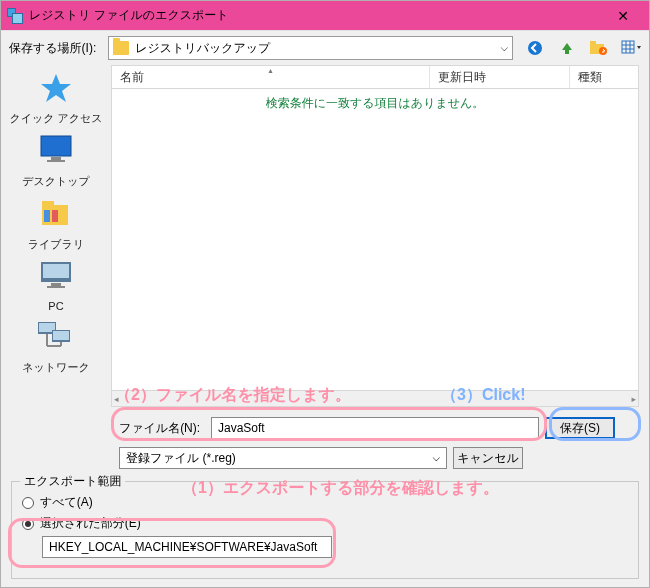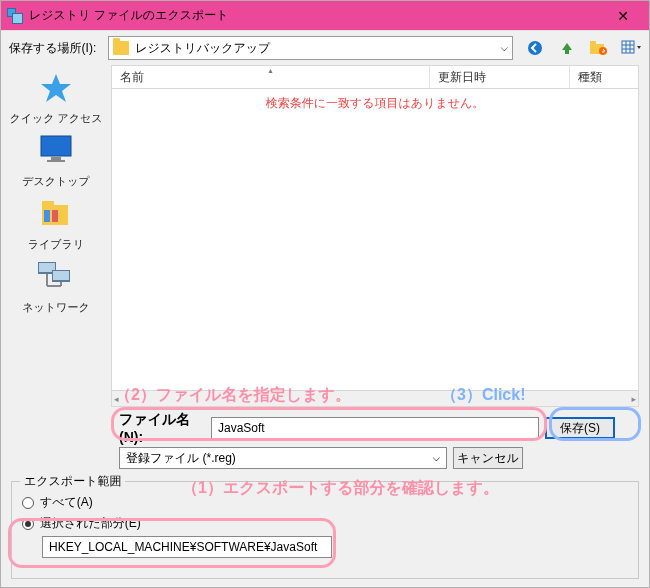--- a/index.html
+++ b/index.html
@@ -74,31 +74,31 @@
     border: 1px solid #d8d8d8; background: #fff;
     font-size: 12px; color: #333;
   }
   .listhead .col { padding: 0 8px; height: 100%; display: flex; align-items: center; border-right: 1px solid #e4e4e4; }
   .listhead .col.name { width: 318px; justify-content: flex-start; position: relative; }
   .listhead .col.name .sort { position:absolute; left:50%; top:0px; font-size:8px; color:#777; transform:translateX(-50%); }
   .listhead .col.date { width: 140px; }
   .listhead .col.type { flex: 1; border-right: 0; }
   .listbody {
     flex: 1; background: #fff; border: 1px solid #d8d8d8; border-top:0;
-    font-size: 12px; color: #ef4444; text-align: center; padding-top: 6px;
+    font-size: 12px; color: #15803d; text-align: center; padding-top: 6px;
     overflow: hidden; position: relative;
   }
   .scroll-h {
     height: 16px; background: #f0f0f0; border:1px solid #d8d8d8; border-top:0;
     display:flex; justify-content:space-between; align-items:center; font-size:9px; color:#888; padding:0 2px;
   }
 
   .fields { padding: 6px 0 4px 0; position: relative; }
   .field-row { display:flex; align-items:center; height:30px; gap:6px; padding:0 4px 0 8px; }
-  .field-row label { width: 86px; font-size:14px;font-weight:bold; }
+  .field-row label { width: 86px; font-size:12px; }
   .textbox, .combobox {
     height: 22px; border: 1px solid #888; background:#fff;
     font-size:12px; padding: 0 6px; display:flex; align-items:center;
   }
   .textbox { width: 328px; }
   .combobox { width: 328px; justify-content:space-between; }
   .btn {
     width: 70px; height: 22px; border:1px solid #888; background:#e9e9e9;
     font-size:12px; display:flex; align-items:center; justify-content:center;
   }
@@ -204,20 +204,31 @@
           <svg width="34" height="32">
               <rect x="3" y="8" width="26" height="20" fill="#f7c948"></rect>
               <rect x="3" y="4" width="12" height="6" fill="#f7c948"></rect>
               <rect x="5" y="13" width="6" height="12" fill="#4a90e2"></rect>
               <rect x="13" y="13" width="6" height="12" fill="#e25c5c"></rect>
             </svg>
         </div>
         <div>ライブラリ</div>
       </div>
       <div class="place">
+        <div class="picon ic-monitor">
+          <svg width="34" height="30">
+              <rect x="2" y="2" width="30" height="20" fill="#5a7a9a"></rect>
+              <rect x="4" y="4" width="26" height="14" fill="#b8d4e8"></rect>
+              <rect x="12" y="23" width="10" height="3" fill="#888"></rect>
+              <rect x="8" y="26" width="18" height="2" fill="#888"></rect>
+            </svg>
+        </div>
+        <div>PC</div>
+      </div>
+      <div class="place">
         <div class="picon ic-net">
           <svg width="36" height="32">
               <rect x="0" y="2" width="18" height="12" fill="#5a7a9a"></rect>
               <rect x="1" y="3" width="16" height="9" fill="#b8d4e8"></rect>
               <rect x="14" y="10" width="18" height="12" fill="#5a7a9a"></rect>
               <rect x="15" y="11" width="16" height="9" fill="#b8d4e8"></rect>
               <line x1="9" y1="14" x2="9" y2="26" stroke="#888" stroke-width="2"></line>
               <line x1="9" y1="26" x2="23" y2="26" stroke="#888" stroke-width="2"></line>
               <line x1="23" y1="22" x2="23" y2="26" stroke="#888" stroke-width="2"></line>
             </svg>

